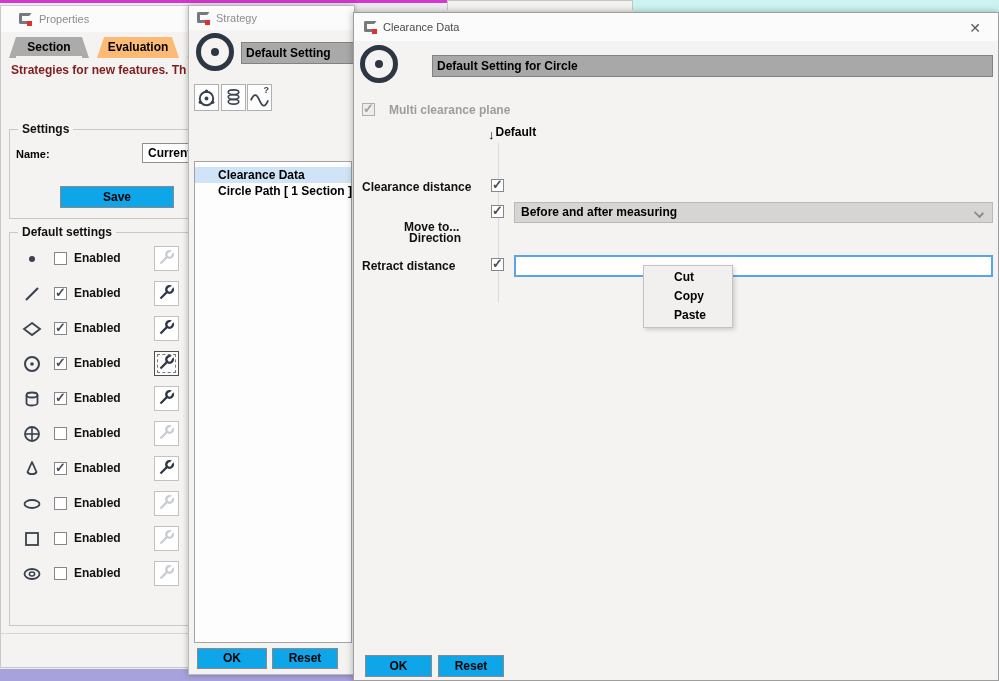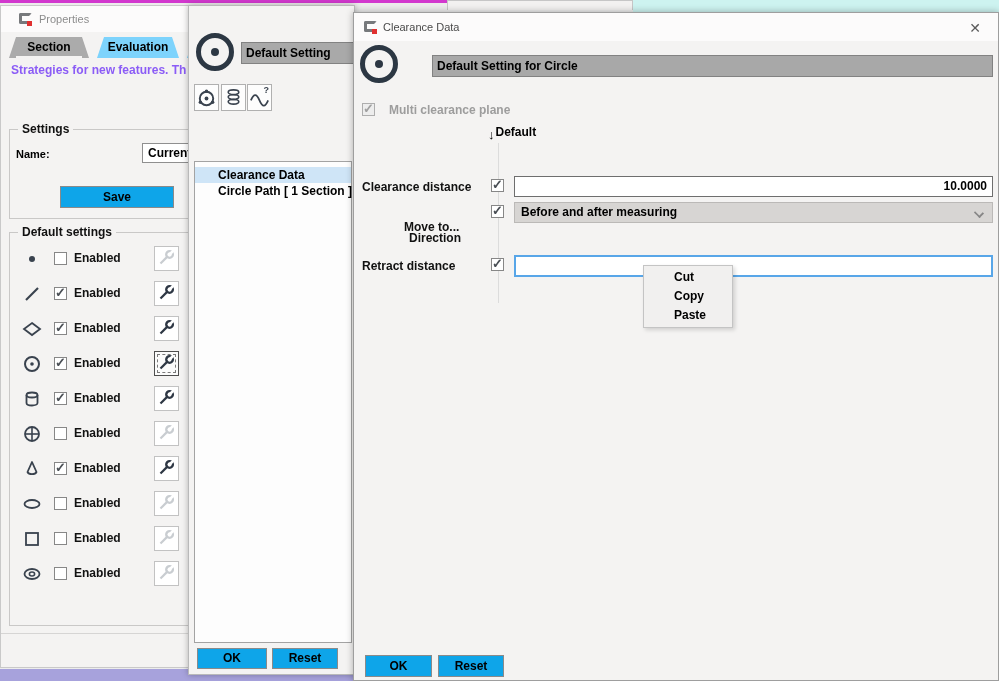--- a/index.html
+++ b/index.html
@@ -26,26 +26,26 @@
 
   
   .logo { position:absolute; width:13px; height:13px; }
   .logo .c-shape { position:absolute; left:0; top:0; width:13px; height:11px;
     border:3px solid #77797c; border-right-color:transparent; border-radius:2px; }
   .logo .red-dot { position:absolute; right:0; bottom:0; width:5px; height:5px; background:#e03030; }
 
   
   #properties { left:0; top:5px; width:352px; height:663px; z-index:1; border-color:#c9c9c9; }
   .tabrow { position:absolute; left:6px; top:31px; height:21px; }
-  .tab { position:absolute; top:0; height:21px; background:#7dd3fc; color:#000;
+  .tab { position:absolute; top:0; height:21px; background:#fdba74; color:#000;
     font-size:12px; font-weight:bold; text-align:center; line-height:21px;
     clip-path:polygon(7px 0, calc(100% - 7px) 0, 100% 100%, 0 100%); }
   .tab.active { background:#ababab; }
   .tab.active::after { content:""; position:absolute; left:7px; right:7px; bottom:0; height:2px; background:#f4f3f2; }
-  .desc-text { position:absolute; left:10px; top:57px; font-size:12px; font-weight:bold; color:#8b5cf6; white-space:nowrap; }
+  .desc-text { position:absolute; left:10px; top:57px; font-size:12px; font-weight:bold; color:#7f1d1d; white-space:nowrap; }
 
   .groupbox { position:absolute; border:1px solid #c9c8c7; }
   .legend { position:absolute; left:8px; top:-8px; background:#f4f3f2; padding:0 4px;
     font-size:12px; font-weight:bold; color:#111; white-space:nowrap; }
 
   #settings-group { left:8px; top:123px; width:200px; height:90px; }
   .name-label { position:absolute; left:6px; top:18px; font-size:11px; font-weight:bold; }
   .name-combo { position:absolute; left:132px; top:13px; width:70px; height:20px; background:#fff;
     border:1px solid #8f8f8f; font-size:12px; font-weight:bold; line-height:18px; padding-left:5px; }
   .btn { background:#0ea5e9; border:1px solid #8a8a8a; font-family:"Liberation Sans",sans-serif;
@@ -294,20 +294,27 @@
                 <rect x="10.8" y="9.5" width="2.4" height="11" fill="#c9cdd1"></rect>
               </g>
             </svg></span>
         </div>
       </div>
   </div>
   <div class="sep-line"></div>
 </div>
 
 <div class="win" id="strategy">
+  <div class="titlebar" style="height:24px;">
+    <span class="logo" style="left:8px; top:6px;">
+      <span class="c-shape"></span>
+        <span class="red-dot"></span>
+    </span>
+    <span class="title-text" style="left:27px; top:6px;">Strategy</span>
+  </div>
   <div class="big-circle"></div>
   <div class="grey-header" id="strategy-header">Default Setting</div>
 
   <div class="tool-btn" style="left:5px;">
     <svg viewBox="0 0 24 24">
         <g stroke="#39424e" fill="none" stroke-width="2">
       <circle cx="12" cy="13" r="7"></circle>
         </g>
       <circle cx="12" cy="13" r="2" fill="#39424e"></circle>
       <circle cx="12" cy="5.5" r="1.8" fill="#39424e"></circle>
@@ -354,21 +361,20 @@
     <span class="multi-label">Multi clearance plane</span>
   </div>
 
   <div class="default-col">
     <span class="down-arrow">↓</span><span>Default</span>
   </div>
   <div class="guide-line"></div>
 
   <span class="cd-label" style="left:8px; top:167px;">Clearance distance</span>
   <span class="cb checked cd-cb" style="top:166px;"></span>
-  <div class="field text-input num-value" style="top:163px;">10.0000</div>
 
   <span class="cd-label" style="left:50px; top:193px;margin-top:14px;">Move to...</span>
   <span class="cb checked cd-cb" style="top:192px;"></span>
   <div class="field dropdown" style="top:189px;">
     <span>Before and after measuring</span>
     <span class="chevron-down"></span>
   </div>
 
   <span class="cd-label" style="left:55px; top:218px;">Direction</span>
 

